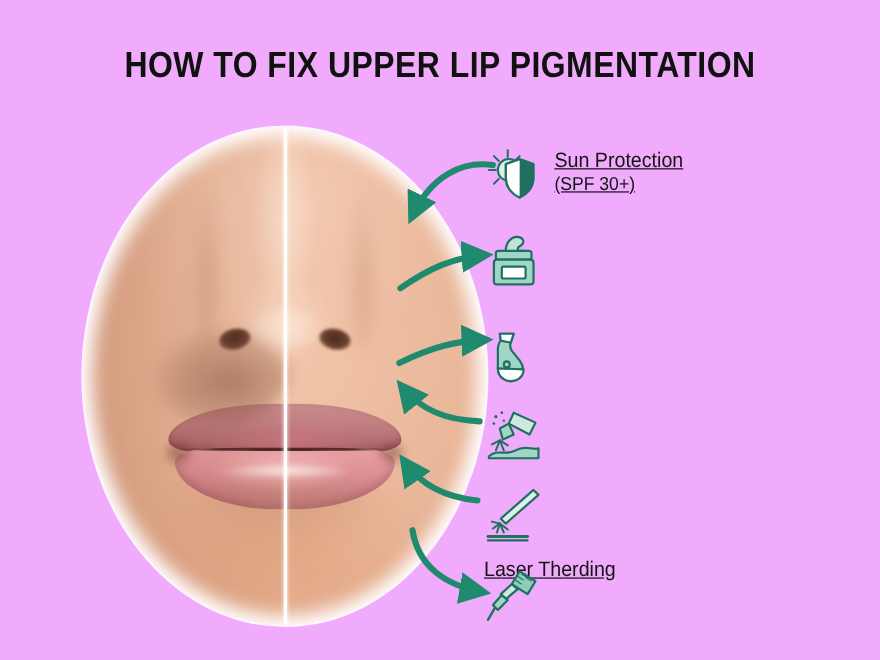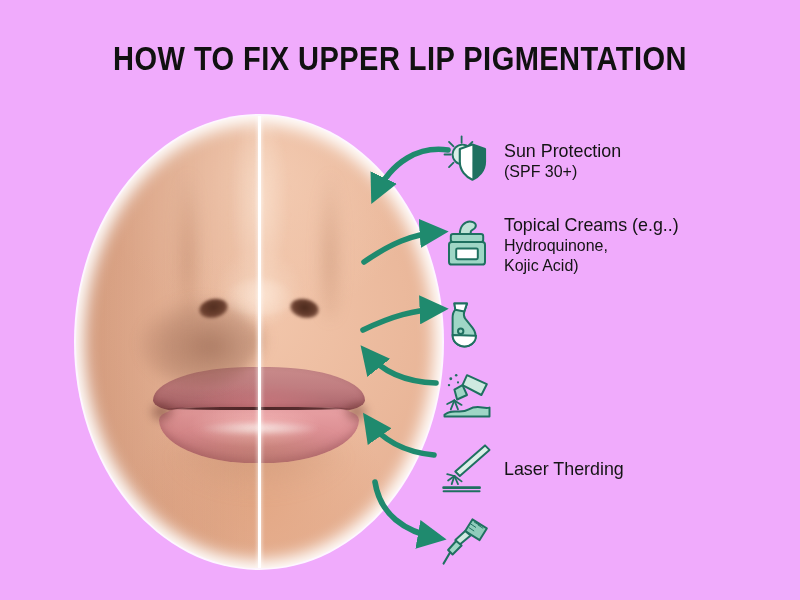--- a/index.html
+++ b/index.html
@@ -244,22 +244,23 @@
   
   #list {
     position: absolute;
     left: 440px;
     top: 122px;
     width: 350px;
   }
   .item {
     position: absolute;
     display: flex;
-    align-items: center;
+    align-items: flex-start;
     gap: 10px;
+    text-decoration: underline;
   }
   .item-icon {
     flex: 0 0 auto;
     width: 54px;
     height: 54px;
   }
   .item-text {
     padding-top: 4px;
   }
   .item-label {
@@ -361,25 +362,20 @@
       </div>
     </div>
 
     <div class="item" style="top:88px; left:0;">
       <svg class="item-icon" viewBox="0 0 60 60">
         <path d="M22 20 C22 11 28 6 33 6 C39 6 41 10 39 13 C37 16 34 15 34 18 C34 21 38 20 40 20" fill="#bfe3d7" stroke="#1f7060" stroke-width="2.2" stroke-linejoin="round" stroke-linecap="round"></path>
         <rect x="12" y="20" width="36" height="9" rx="2.5" fill="#9fd6c6" stroke="#1f7060" stroke-width="2.2"></rect>
         <rect x="10" y="29" width="40" height="25" rx="3" fill="#9fd6c6" stroke="#1f7060" stroke-width="2.2"></rect>
         <rect x="18" y="36" width="24" height="12" rx="1.5" fill="#ffffff" stroke="#1f7060" stroke-width="2.2"></rect>
       </svg>
-      <div class="item-text">
-        <div class="item-label">Topical Creams (e.g..)</div>
-        <div class="item-sub">Hydroquinone,</div>
-        <div class="item-sub">Kojic Acid)</div>
-      </div>
     </div>
 
     <div class="item" style="top:176px; left:0;">
       <svg class="item-icon" viewBox="0 0 60 60">
         <path d="M16 6 L30 6 L27 15 C26 18 26 20 28 23 L36 33 C42 41 40 50 32 53 C23 56 14 50 14 41 L14 22 C14 18 15 15 17 13 Z" fill="#9fd6c6" stroke="#1f7060" stroke-width="2.2" stroke-linejoin="round"></path>
         <path d="M16 6 L30 6 L27 15 L17 13 Z" fill="#ffffff" stroke="#1f7060" stroke-width="2.2" stroke-linejoin="round"></path>
         <path d="M14 41 C14 50 23 56 32 53 C37 51 40 47 40 42 Z" fill="#ffffff" stroke="#1f7060" stroke-width="2.2" stroke-linejoin="round"></path>
         <circle cx="23" cy="37" r="3" fill="none" stroke="#1f7060" stroke-width="2.2"></circle>
       </svg>
     </div>
@@ -397,21 +393,21 @@
         <g stroke="#1f7060" stroke-width="2" stroke-linecap="round">
           <line x1="16" y1="36" x2="8" y2="40"></line>
           <line x1="16" y1="36" x2="12" y2="46"></line>
           <line x1="16" y1="36" x2="20" y2="46"></line>
           <line x1="16" y1="36" x2="24" y2="41"></line>
         </g>
         <path d="M5 52 C14 44 22 52 32 46 C42 40 48 46 55 44 L55 54 L5 54 Z" fill="#9fd6c6" stroke="#1f7060" stroke-width="2.2" stroke-linejoin="round"></path>
       </svg>
     </div>
 
-    <div class="item" style="top:318px; left:0;">
+    <div class="item" style="top:318px; left:0;flex-direction:column;">
       <svg class="item-icon" viewBox="0 0 60 60">
         <path d="M50 6 L55 11 L22 40 L17 35 Z" fill="#dcefe8" stroke="#1f7060" stroke-width="2.2" stroke-linejoin="round"></path>
         <g stroke="#1f7060" stroke-width="2" stroke-linecap="round">
           <line x1="16" y1="40" x2="8" y2="38"></line>
           <line x1="16" y1="40" x2="9" y2="45"></line>
           <line x1="16" y1="40" x2="13" y2="49"></line>
           <line x1="16" y1="40" x2="20" y2="49"></line>
           <line x1="16" y1="40" x2="24" y2="46"></line>
         </g>
         <line x1="4" y1="53" x2="44" y2="53" stroke="#1f7060" stroke-width="3" stroke-linecap="round"></line>

